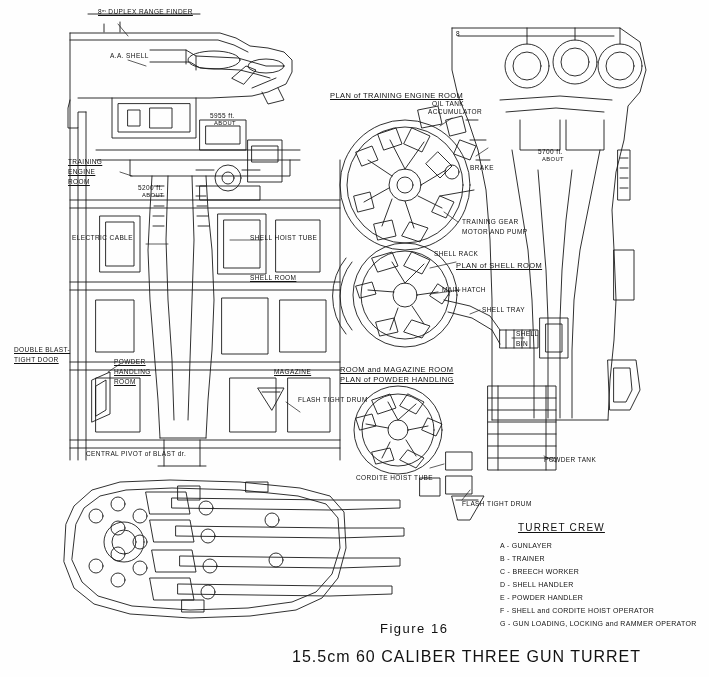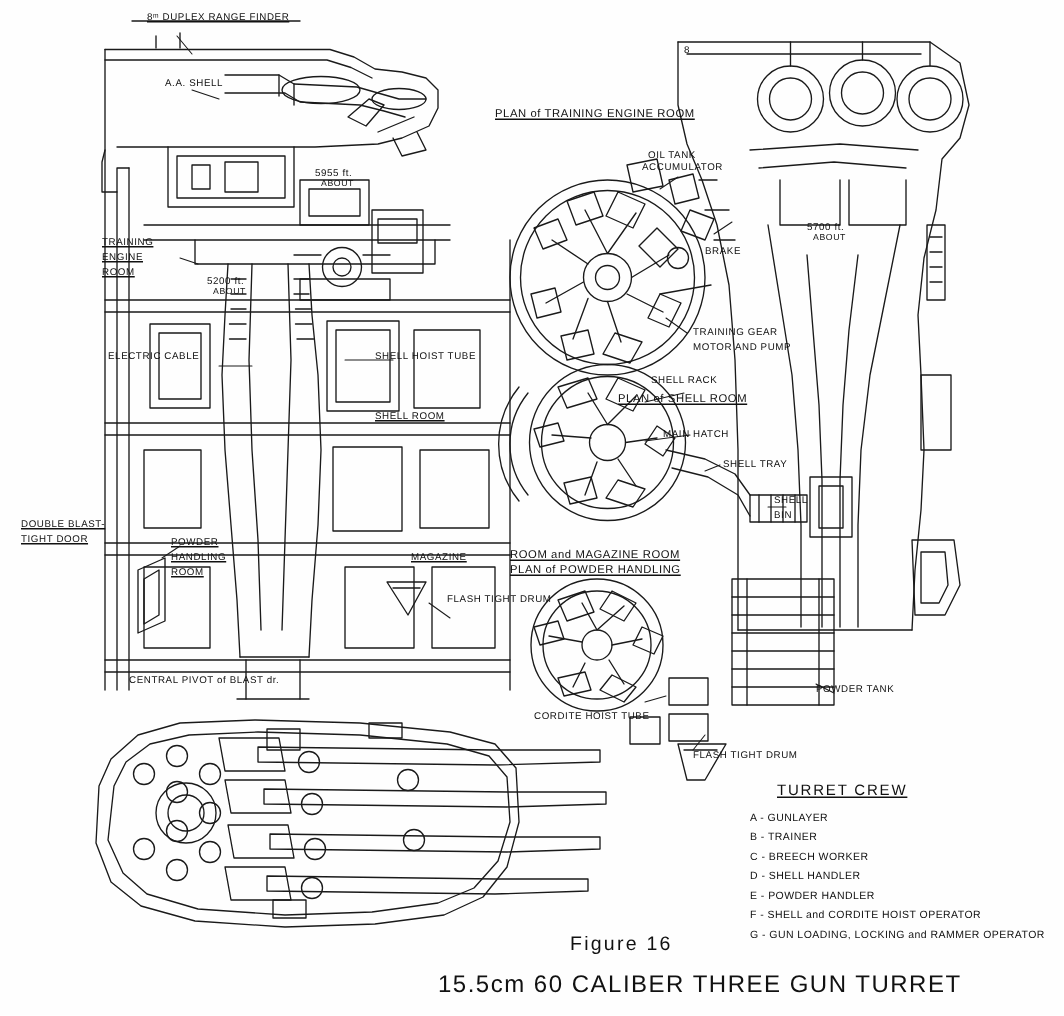--- a/index.html
+++ b/index.html
@@ -312,29 +312,29 @@
   <div class="lbl sm u" style="left:14px;top:356px;">TIGHT DOOR</div>
 
   <div class="lbl sm u" style="left:114px;top:358px;">POWDER</div>
   <div class="lbl sm u" style="left:114px;top:368px;">HANDLING</div>
   <div class="lbl sm u" style="left:114px;top:378px;">ROOM</div>
 
   <div class="lbl sm u" style="left:274px;top:368px;">MAGAZINE</div>
   <div class="lbl sm" style="left:298px;top:396px;">FLASH TIGHT DRUM</div>
   <div class="lbl sm" style="left:86px;top:450px;">CENTRAL PIVOT of BLAST dr.</div>
 
-  <div class="lbl md u" style="left:330px;top:72px;">PLAN of TRAINING ENGINE ROOM</div>
+  <div class="lbl md u" style="left:330px;top:92px;">PLAN of TRAINING ENGINE ROOM</div>
   <div class="lbl sm" style="left:432px;top:100px;">OIL TANK</div>
   <div class="lbl sm" style="left:428px;top:108px;">ACCUMULATOR</div>
   <div class="lbl sm" style="left:470px;top:164px;">BRAKE</div>
   <div class="lbl sm" style="left:462px;top:218px;">TRAINING GEAR</div>
   <div class="lbl sm" style="left:462px;top:228px;">MOTOR AND PUMP</div>
 
   <div class="lbl sm" style="left:434px;top:250px;">SHELL RACK</div>
-  <div class="lbl md u" style="left:412px;top:262px;">PLAN of SHELL ROOM</div>
+  <div class="lbl md u" style="left:456px;top:262px;">PLAN of SHELL ROOM</div>
   <div class="lbl sm" style="left:442px;top:286px;">MAIN HATCH</div>
   <div class="lbl sm" style="left:482px;top:306px;">SHELL TRAY</div>
   <div class="lbl sm" style="left:516px;top:330px;">SHELL</div>
   <div class="lbl sm" style="left:516px;top:340px;">BIN</div>
 
   <div class="lbl md u" style="left:340px;top:376px;">PLAN of POWDER HANDLING</div>
   <div class="lbl md u" style="left:340px;top:366px;">ROOM and MAGAZINE ROOM</div>
 
   <div class="lbl sm" style="left:356px;top:474px;">CORDITE HOIST TUBE</div>
   <div class="lbl sm" style="left:462px;top:500px;">FLASH TIGHT DRUM</div>

